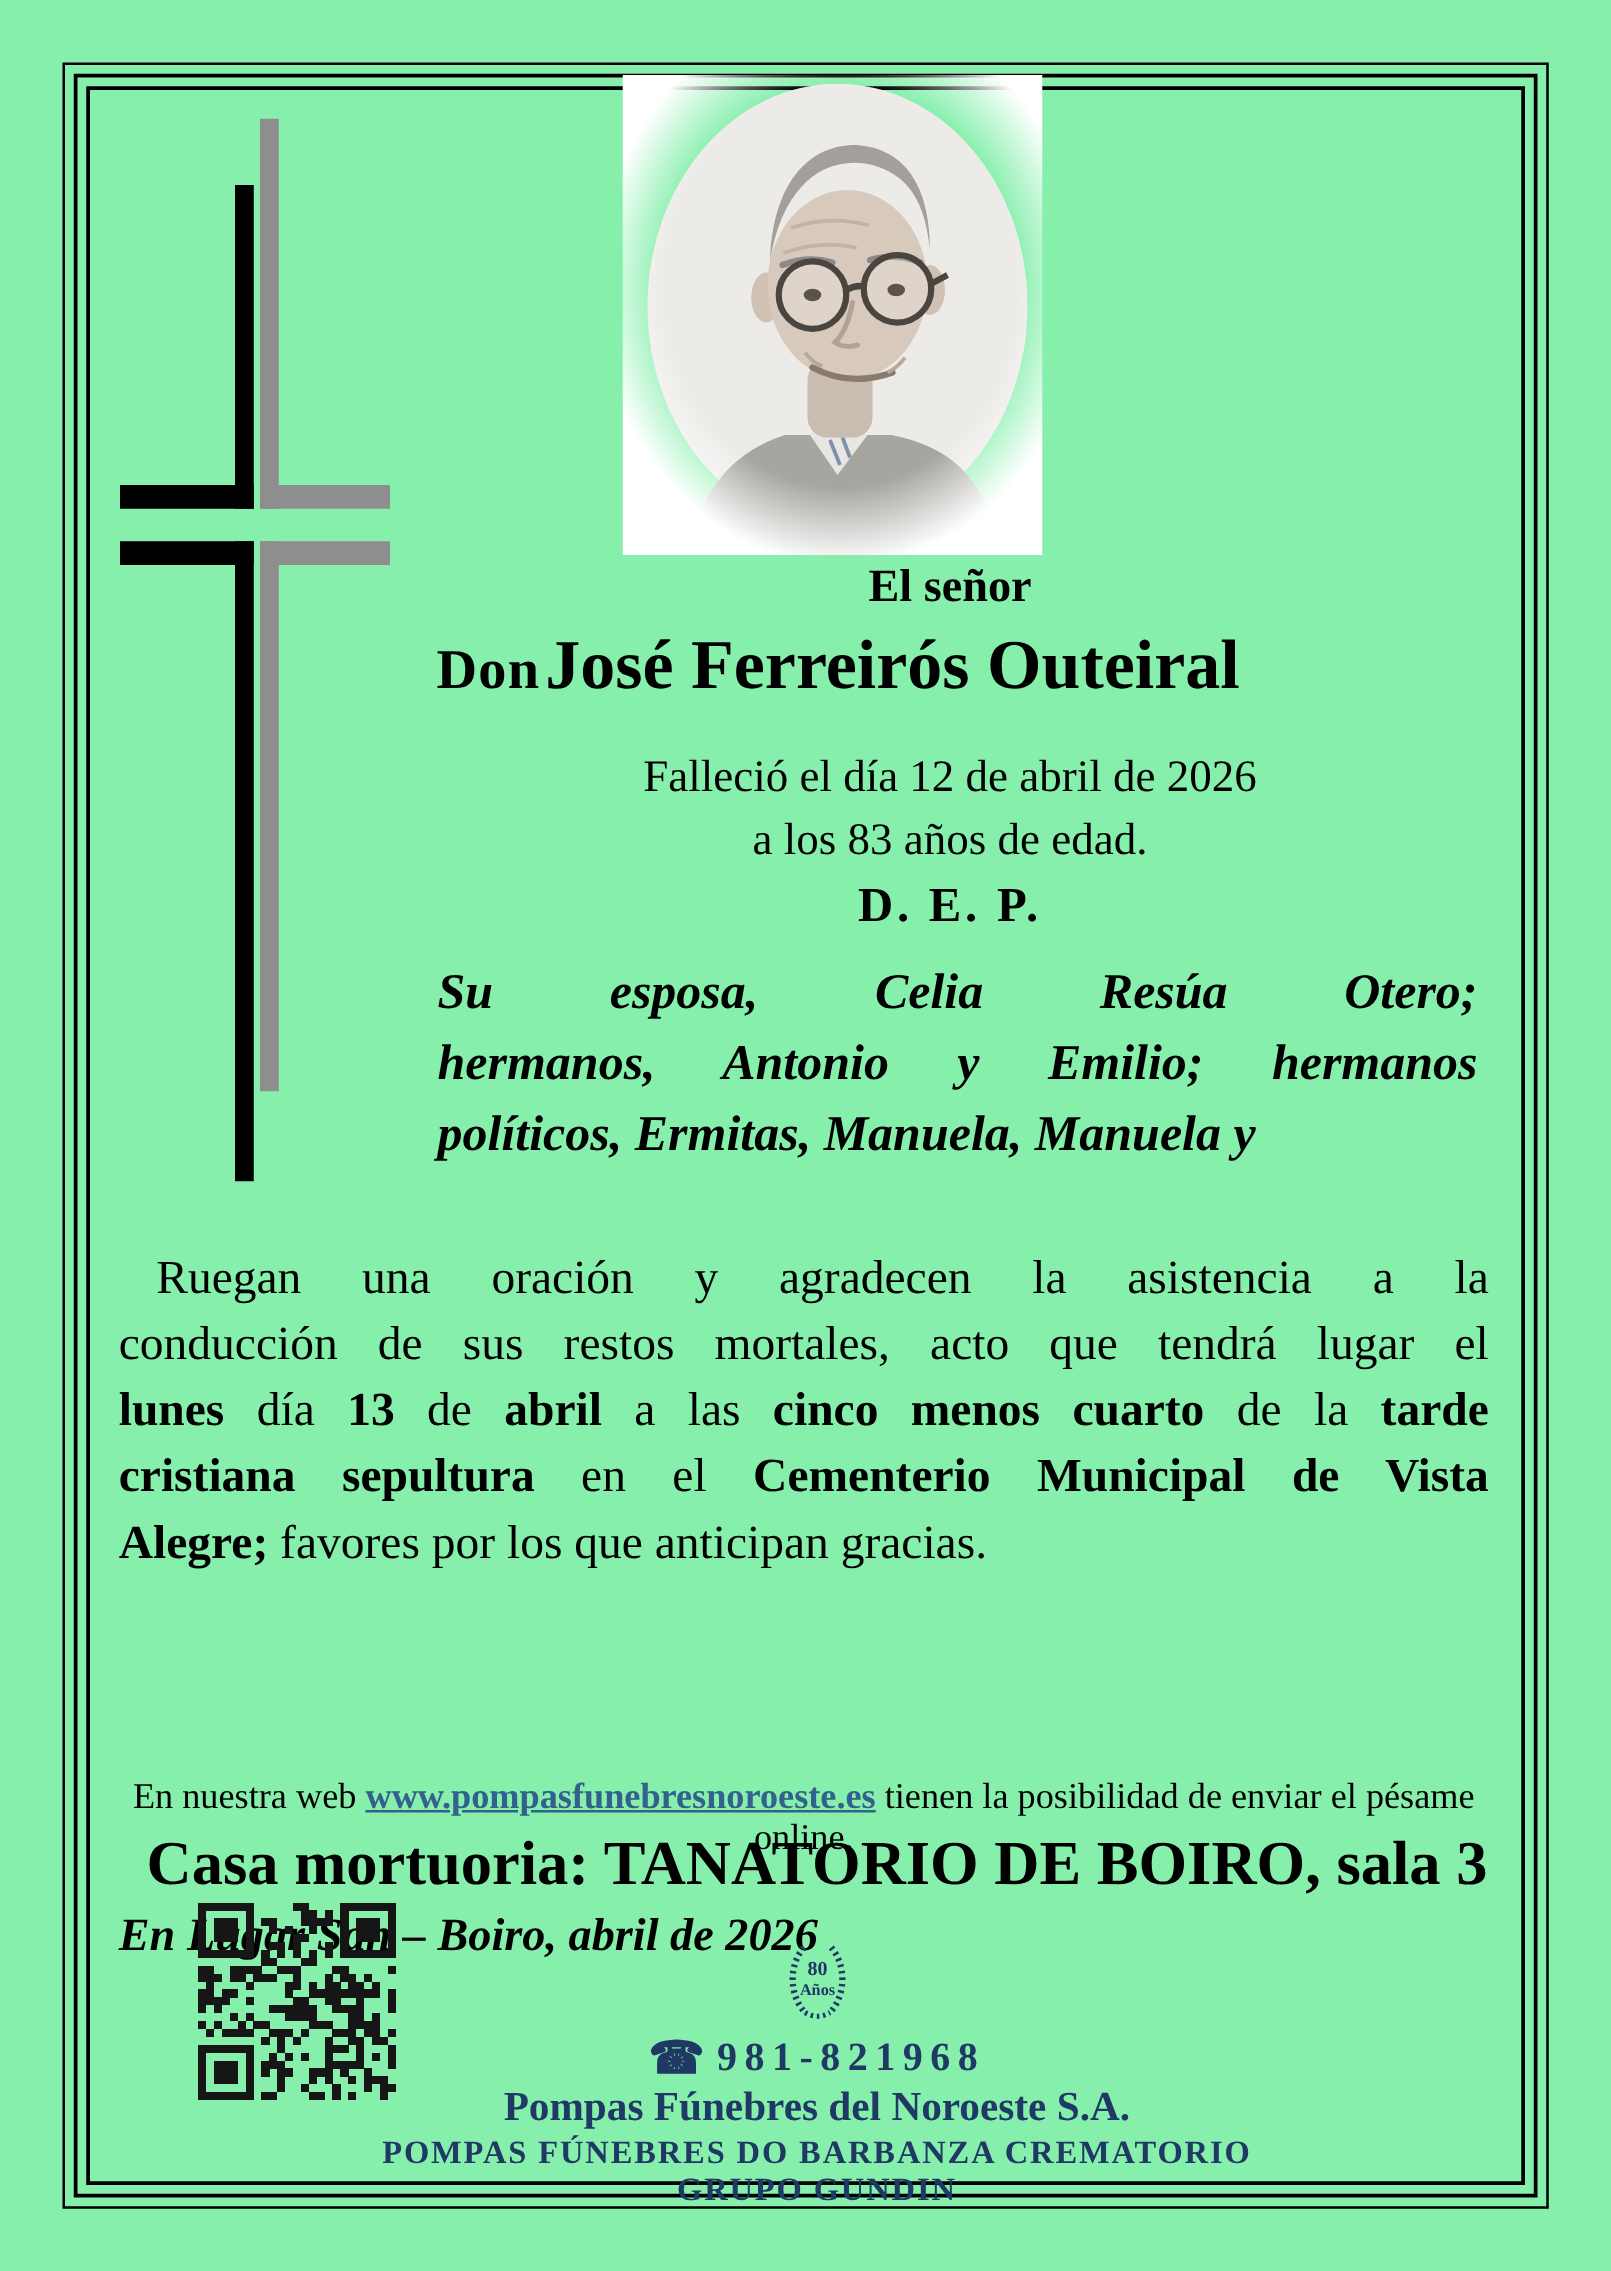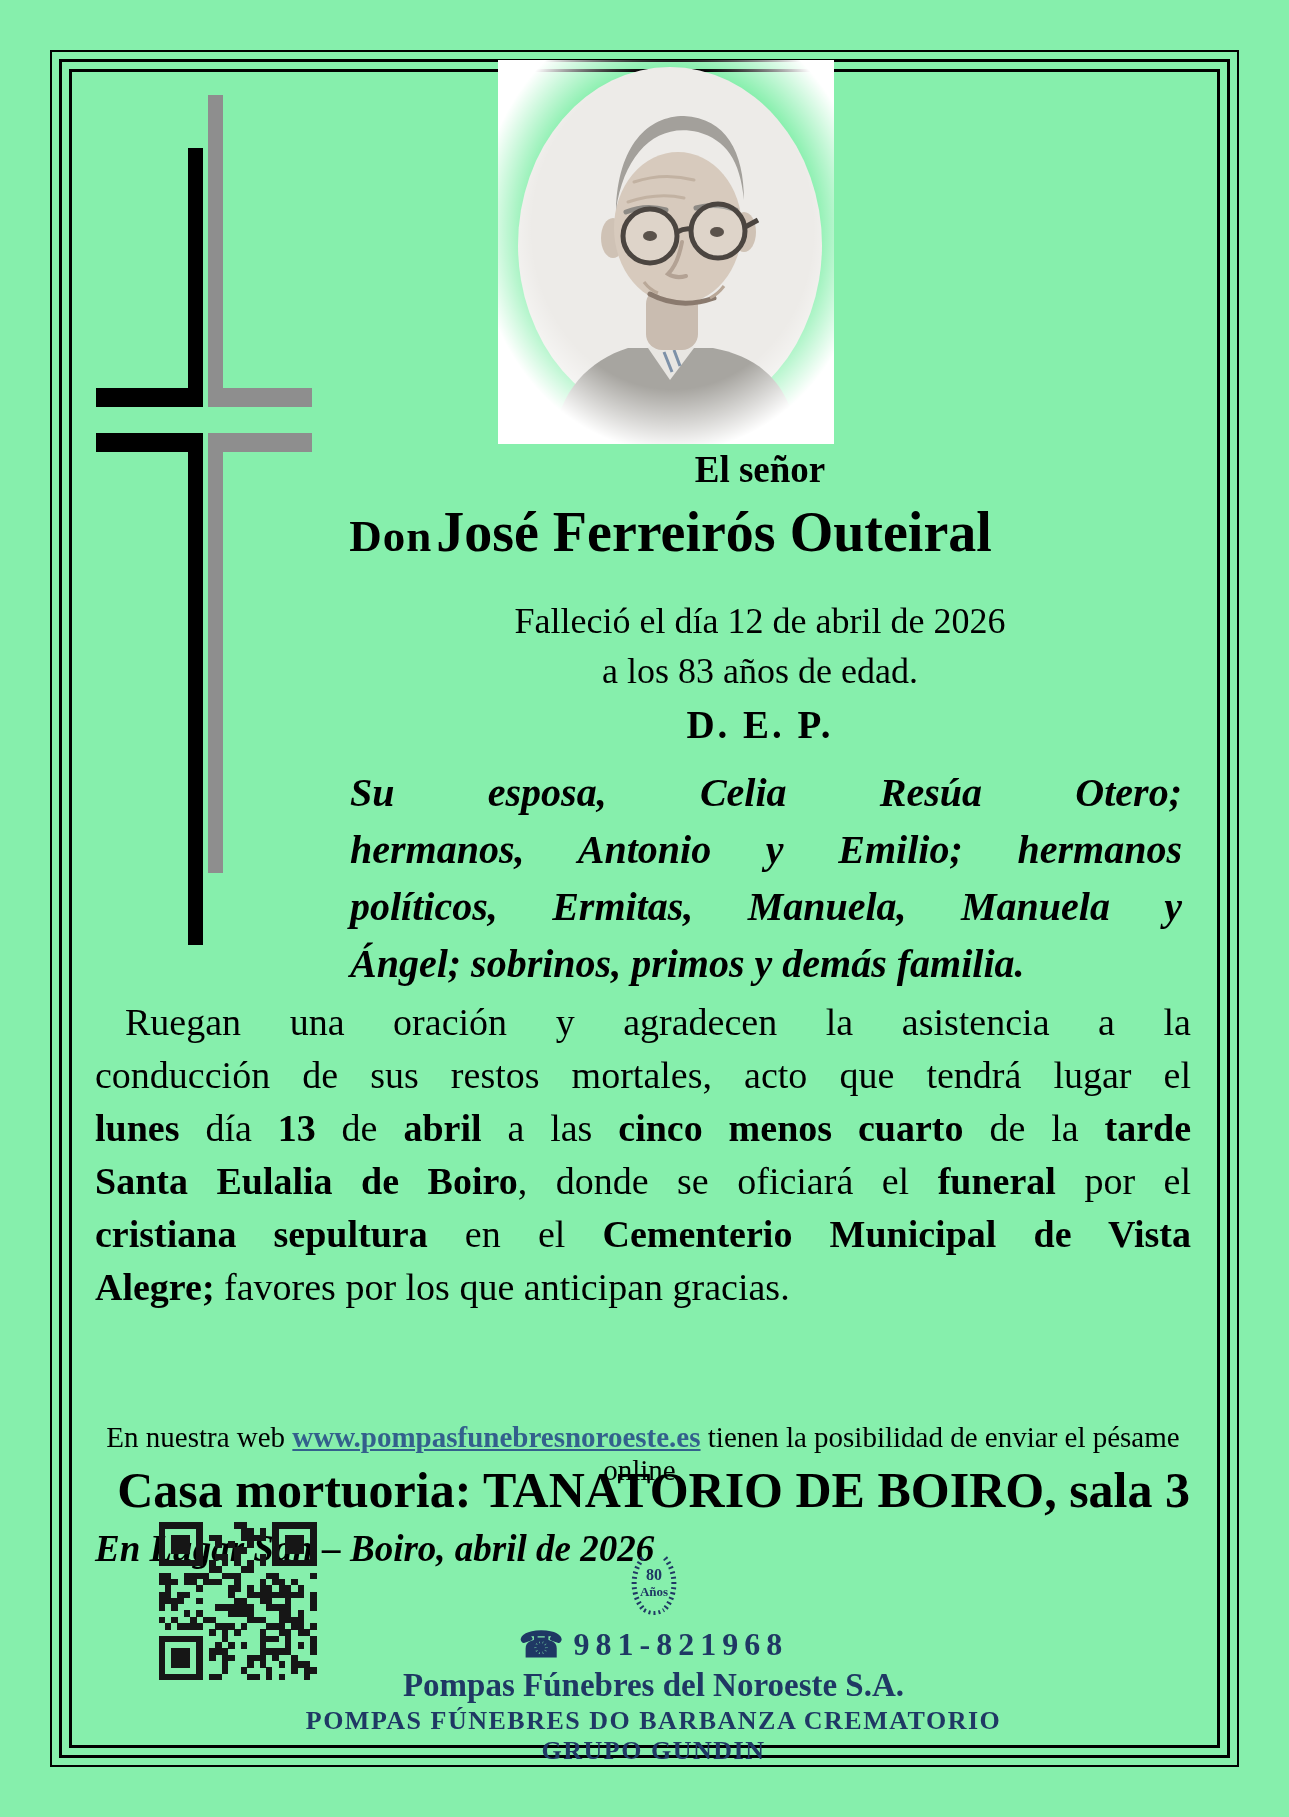--- a/index.html
+++ b/index.html
@@ -122,28 +122,26 @@
   </div>
 
   <div class="abs ctr" id="fallecio">Falleció el día 12 de abril de 2026</div>
   <div class="abs ctr" id="alos">a los 83 años de edad.</div>
   <div class="abs ctr" id="dep">D. E. P.</div>
 
   <div class="abs" id="family">
       <div class="line"><span>Su esposa, Celia Resúa Otero;</span></div>
       <div class="line"><span>hermanos, Antonio y Emilio; hermanos</span></div>
       <div class="line"><span>políticos, Ermitas, Manuela, Manuela y</span></div>
-      <div class="line"><span>Ángel; sobrinos, primos y demás familia.</span></div>
     </div>
 
   <div class="abs" id="body-par">
       <div class="line"><span>Ruegan una oración y agradecen la asistencia a la</span></div>
       <div class="line"><span>conducción de sus restos mortales, acto que tendrá lugar el</span></div>
       <div class="line"><span class="b">lunes</span><span> día </span><span class="b">13</span><span> de </span><span class="b">abril</span><span> a las </span><span class="b">cinco menos cuarto</span><span> de la </span><span class="b">tarde</span></div>
-      <div class="line"><span class="b">Santa Eulalia de Boiro</span><span>, donde se oficiará el </span><span class="b">funeral</span><span> por el</span></div>
       <div class="line"><span class="b">cristiana sepultura</span><span> en el </span><span class="b">Cementerio Municipal de Vista</span></div>
       <div class="line"><span class="b">Alegre;</span><span> favores por los que anticipan gracias.</span></div>
     </div>
 
   <div class="abs" id="web-line">
     <span>En nuestra web </span><a href="#">www.pompasfunebresnoroeste.es</a><span> tienen la posibilidad de enviar el pésame online.</span>
   </div>
 
   <div class="abs" id="casa">Casa mortuoria: TANATORIO DE BOIRO, sala 3</div>
   <div class="abs" id="lugar">En Lugar San – Boiro, abril de 2026</div>

